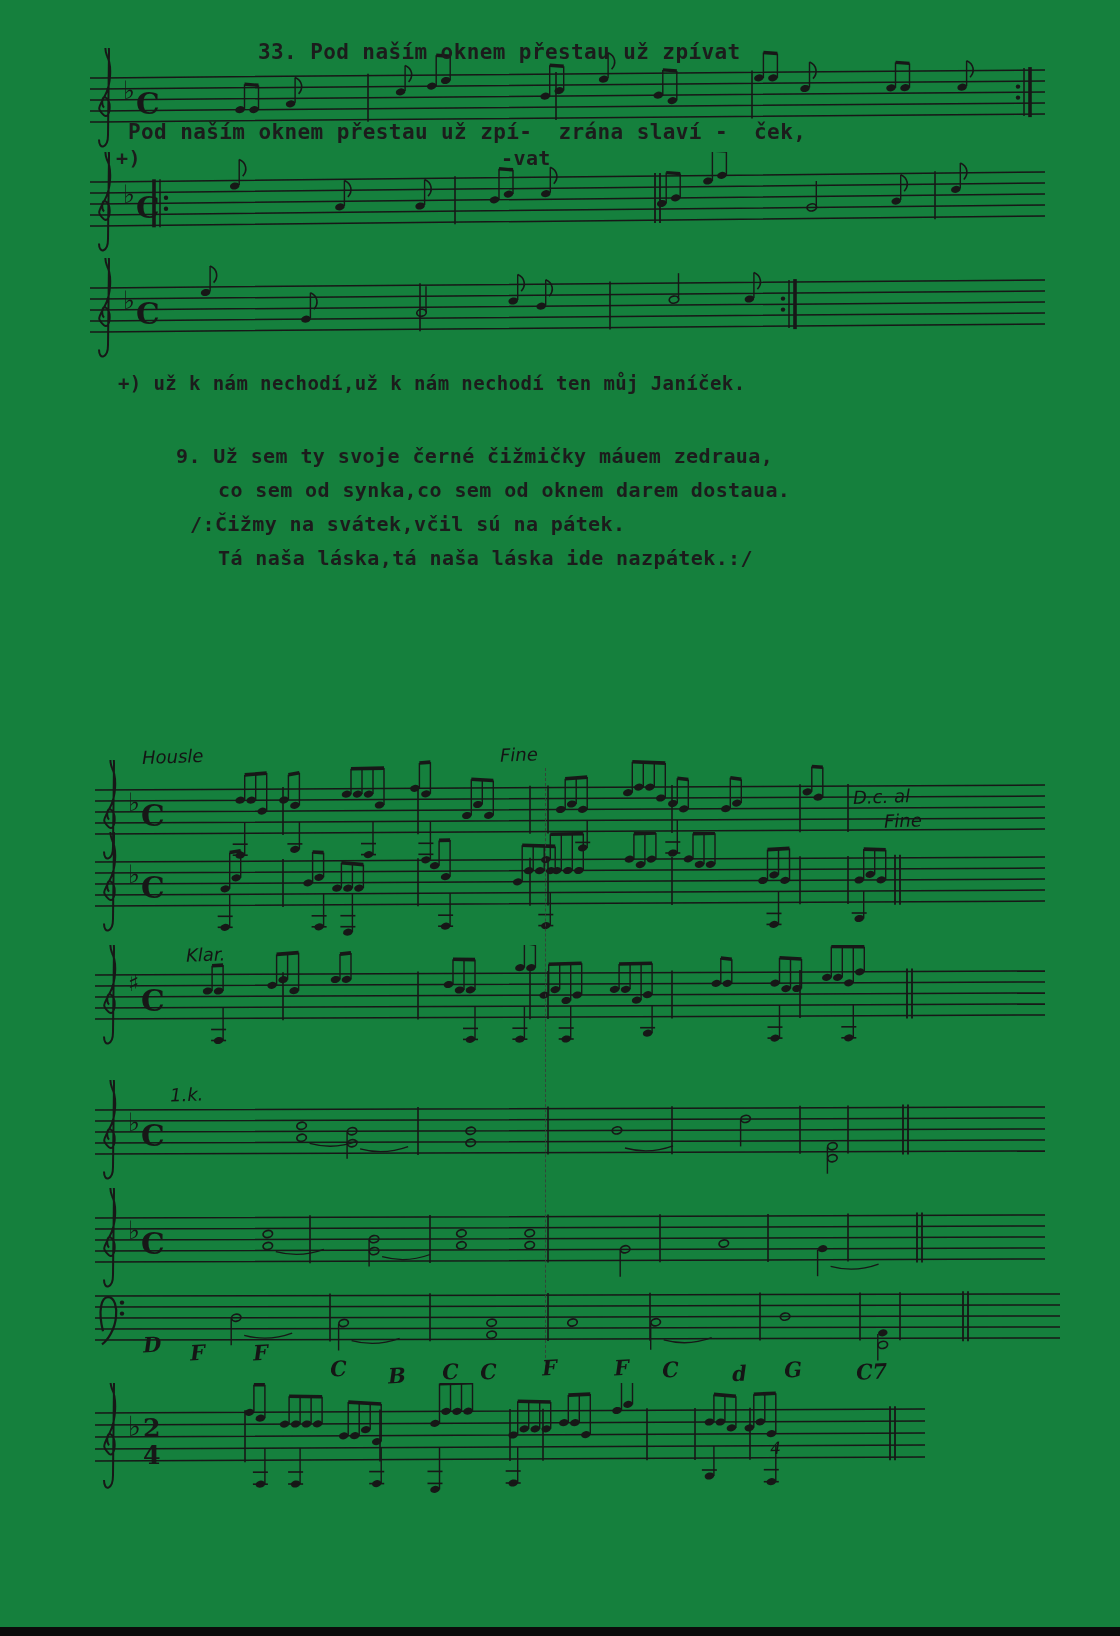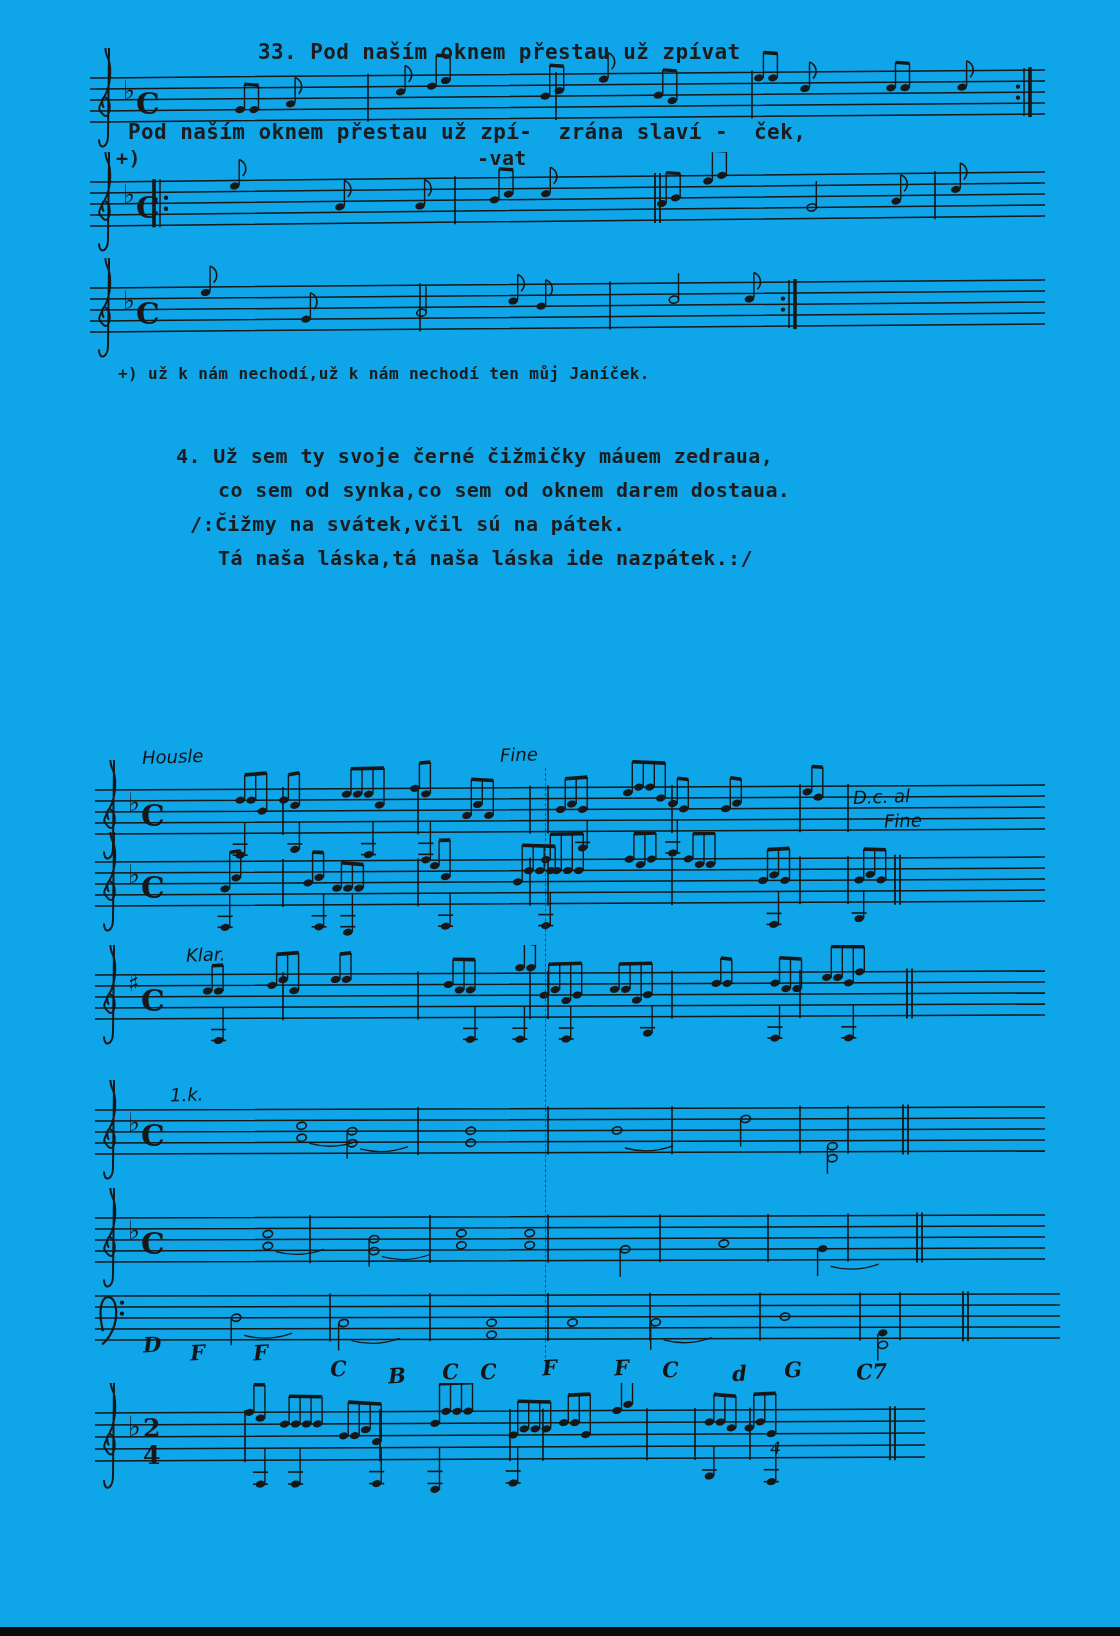--- a/index.html
+++ b/index.html
@@ -1,18 +1,18 @@
 <!DOCTYPE html>
 <html><head>
 <meta charset="utf-8">
 <style>
   html,body{margin:0;padding:0;background:#cfcfcb;}
   .page{
     position:relative;width:1120px;height:1636px;margin:0 auto;
-    background:#0ea5e9;overflow:hidden;
+    background:#15803d;overflow:hidden;
     font-family:"DejaVu Sans Mono", monospace;color:#171717;
   }
   .typed{
     position:absolute;font-family:"DejaVu Sans Mono", monospace;
     font-weight:700;font-size:20px;color:#1c1c1c;
     white-space:pre;letter-spacing:0.4px;z-index:3;
   }
   .title{font-size:21px;}
   .lyric{font-size:21px;}
   .hand{
@@ -101,21 +101,21 @@
         <line x1="805.5" y1="39.8" x2="805.5" y2="14.4" stroke="#171717" stroke-width="1.4"></line>
         <line x1="819.5" y1="39.7" x2="819.5" y2="15.4" stroke="#171717" stroke-width="1.4"></line>
         <line x1="805.5" y1="14.4" x2="819.5" y2="15.4" stroke="#171717" stroke-width="3.4"></line>
         <ellipse cx="872.1" cy="39.2" rx="4.8" ry="3.5" transform="rotate(-12 872.1 39.2)" fill="#171717"></ellipse>
         <line x1="876.6" y1="38.2" x2="876.6" y2="12.8" stroke="#171717" stroke-width="1.4"></line>
         <path d="M876.6 12.8 C884.1 16.1 885.1 23.8 880.1 29.3" stroke="#171717" stroke-width="1.6" fill="none"></path>
       </svg>
     </div>
   <div class="typed lyric" style="left:128px;top:120px">Pod naším oknem přestau už zpí-  zrána slaví -  ček,</div>
   <div class="typed" style="left:116px;top:146px">+)</div>
-  <div class="typed" style="left:477px;top:146px">-vat</div>
+  <div class="typed" style="left:501px;top:146px">-vat</div>
 
   <div class="staff" style="left:90px;top:152px">
       <svg width="955" height="124" viewBox="0 0 955 124" xmlns="http://www.w3.org/2000/svg">
         <path d="M0 30.0 C 315.2 26.5 630.3 24.0 955.0 20.0" stroke="#171717" stroke-width="1.5" fill="none"></path>
         <path d="M0 41.0 C 315.2 37.9 630.3 34.2 955.0 31.0" stroke="#171717" stroke-width="1.5" fill="none"></path>
         <path d="M0 52.0 C 315.2 49.2 630.3 45.5 955.0 42.0" stroke="#171717" stroke-width="1.5" fill="none"></path>
         <path d="M0 63.0 C 315.2 59.7 630.3 56.9 955.0 53.0" stroke="#171717" stroke-width="1.5" fill="none"></path>
         <path d="M0 74.0 C 315.2 71.0 630.3 67.2 955.0 64.0" stroke="#171717" stroke-width="1.5" fill="none"></path>
         <path d="M17 7.8 C22 16.6 21 36.4 15 47.4 C8 60.6 7 60.6 14 67.2 C20 71.6 22 54.0 16 49.6 C12 46.3 11 56.2 14 59.5 M17 7.8 C13 -3.2 19 -9.8 19 3.4 L18 87.0 C18 100.2 9 102.4 9 91.4" stroke="#171717" stroke-width="2" fill="none"></path>
         <text x="33" y="50.6" font-size="25.299999999999997" font-family="DejaVu Sans, sans-serif" fill="#171717">♭</text>
@@ -197,23 +197,23 @@
         <line x1="455.7" y1="47.2" x2="455.7" y2="21.8" stroke="#171717" stroke-width="1.4"></line>
         <path d="M455.7 21.8 C463.2 25.1 464.2 32.8 459.2 38.3" stroke="#171717" stroke-width="1.6" fill="none"></path>
         <ellipse cx="584.0" cy="41.6" rx="4.8" ry="3.5" transform="rotate(-12 584.0 41.6)" fill="none" stroke="#171717" stroke-width="1.7"></ellipse>
         <line x1="588.5" y1="40.6" x2="588.5" y2="15.2" stroke="#171717" stroke-width="1.4"></line>
         <ellipse cx="659.4" cy="41.0" rx="4.8" ry="3.5" transform="rotate(-12 659.4 41.0)" fill="#171717"></ellipse>
         <line x1="663.9" y1="40.0" x2="663.9" y2="14.6" stroke="#171717" stroke-width="1.4"></line>
         <path d="M663.9 14.6 C671.4 17.9 672.4 25.6 667.4 31.1" stroke="#171717" stroke-width="1.6" fill="none"></path>
       </svg>
     </div>
 
-  <div class="typed" style="left:118px;top:364px;font-size:16px">+) už k nám nechodí,už k nám nechodí ten můj Janíček.</div>
-
-  <div class="typed" style="left:176px;top:444px">4. Už sem ty svoje černé čižmičky máuem zedraua,</div>
+  <div class="typed" style="left:118px;top:372px;font-size:19px">+) už k nám nechodí,už k nám nechodí ten můj Janíček.</div>
+
+  <div class="typed" style="left:176px;top:444px">9. Už sem ty svoje černé čižmičky máuem zedraua,</div>
   <div class="typed" style="left:218px;top:478px">co sem od synka,co sem od oknem darem dostaua.</div>
   <div class="typed" style="left:218px;top:546px">Tá naša láska,tá naša láska ide nazpátek.:/</div>
   <div class="typed" style="left:190px;top:512px">/:Čižmy na svátek,včil sú na pátek.</div>
 
   <div class="dashline" style="left:545px;top:768px;height:600px"></div>
 
   <div class="hand" style="left:142px;top:746px">Housle</div>
   <div class="hand" style="left:500px;top:744px">Fine</div>
 
   <div class="staff" style="left:95px;top:760px">

